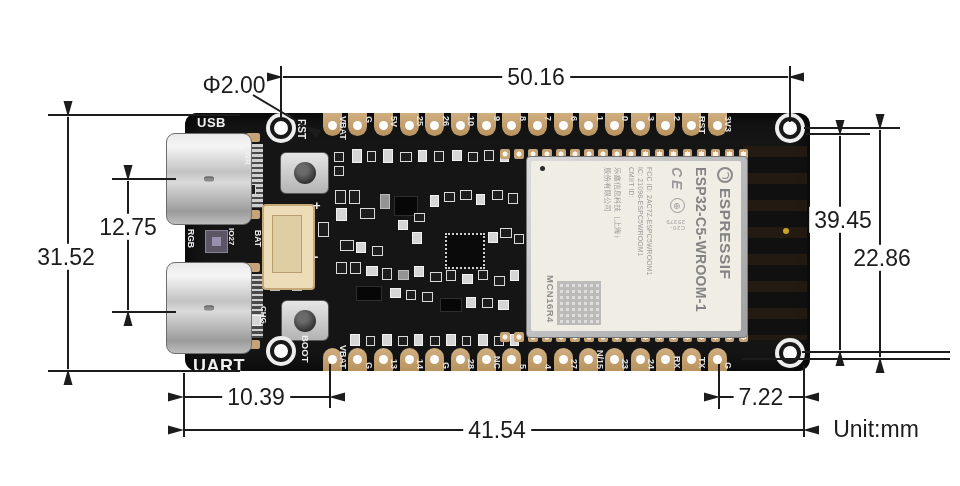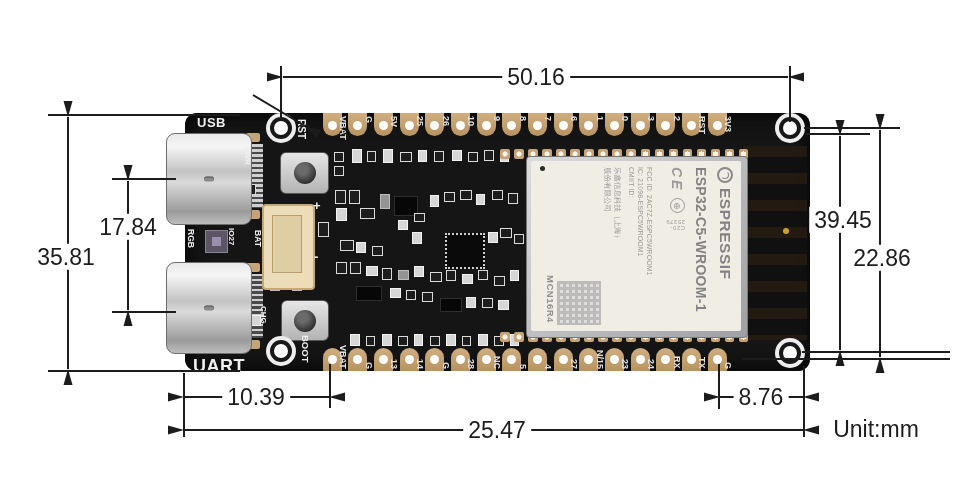--- a/index.html
+++ b/index.html
@@ -425,23 +425,24 @@
     <line class="dl" x1="128" y1="181" x2="128" y2="310" marker-start="url(#ar)" marker-end="url(#ar)"></line>
     <line class="dl" x1="840" y1="136" x2="840" y2="350" marker-start="url(#ar)" marker-end="url(#ar)"></line>
     <line class="dl" x1="880" y1="130" x2="880" y2="357" marker-start="url(#ar)" marker-end="url(#ar)"></line>
     <line class="dl" x1="184" y1="397" x2="329" y2="397" marker-start="url(#ar)" marker-end="url(#ar)"></line>
     <line class="dl" x1="720" y1="397" x2="803" y2="397" marker-start="url(#ar)" marker-end="url(#ar)"></line>
     <line class="dl" x1="184" y1="430" x2="803" y2="430" marker-start="url(#ar)" marker-end="url(#ar)"></line>
 
     <line class="dl" x1="253" y1="95" x2="305" y2="126" marker-end="url(#ar)"></line>
   </svg>
 
+  <div class="dlab nobg" style="left:234px;top:85px;">Φ2.00</div>
   <div class="dlab" style="left:536px;top:77px;">50.16</div>
-  <div class="dlab" style="left:66px;top:257px;">35.81</div>
-  <div class="dlab" style="left:128px;top:227px;">17.84</div>
+  <div class="dlab" style="left:66px;top:257px;">31.52</div>
+  <div class="dlab" style="left:128px;top:227px;">12.75</div>
   <div class="dlab" style="left:843px;top:220px;">39.45</div>
   <div class="dlab" style="left:882px;top:258px;">22.86</div>
   <div class="dlab" style="left:256px;top:397px;">10.39</div>
-  <div class="dlab" style="left:761px;top:397px;">8.76</div>
-  <div class="dlab" style="left:497px;top:430px;">25.47</div>
+  <div class="dlab" style="left:761px;top:397px;">7.22</div>
+  <div class="dlab" style="left:497px;top:430px;">41.54</div>
   <div class="dlab nobg" style="left:876px;top:429px;text-align:center;">Unit:mm</div>
 
 </div>
 
 </body></html>

